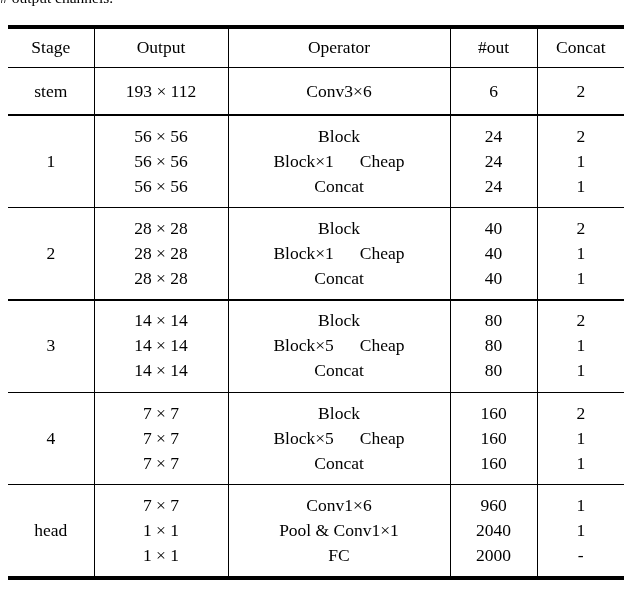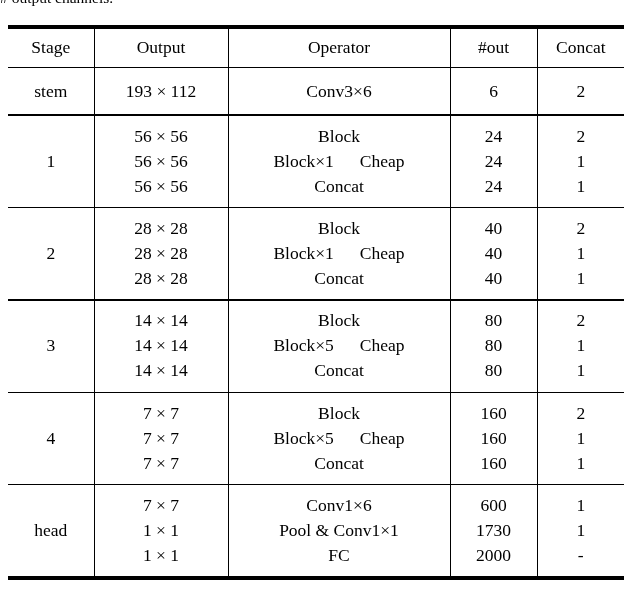--- a/index.html
+++ b/index.html
@@ -294,27 +294,27 @@
           <td>&nbsp;</td>
           <td class="vsep">&nbsp;</td>
           <td class="vsep">&nbsp;</td>
           <td class="vsep">&nbsp;</td>
           <td class="vsep">&nbsp;</td>
         </tr>
         <tr class="body-row">
           <td rowspan="3">head</td>
           <td class="vsep">7 × 7</td>
           <td class="vsep">Conv1×6</td>
-          <td class="vsep">600</td>
+          <td class="vsep">960</td>
           <td class="vsep">1</td>
         </tr>
         <tr class="body-row">
           <td class="vsep">1 × 1</td>
           <td class="vsep">Pool &amp; Conv1×1</td>
-          <td class="vsep">1730</td>
+          <td class="vsep">2040</td>
           <td class="vsep">1</td>
         </tr>
         <tr class="body-row">
           <td class="vsep">1 × 1</td>
           <td class="vsep">FC</td>
           <td class="vsep">2000</td>
           <td class="vsep">-</td>
         </tr>
         <tr class="pad-bottom">
           <td>&nbsp;</td>

